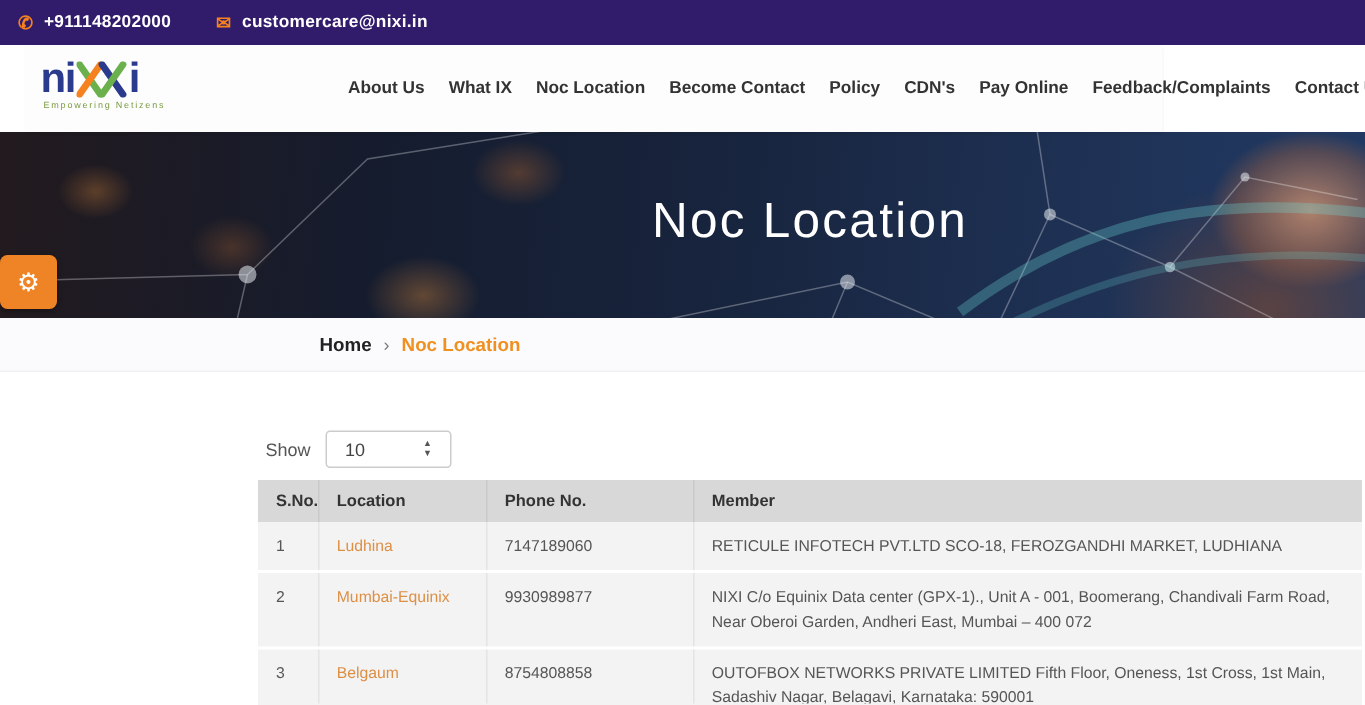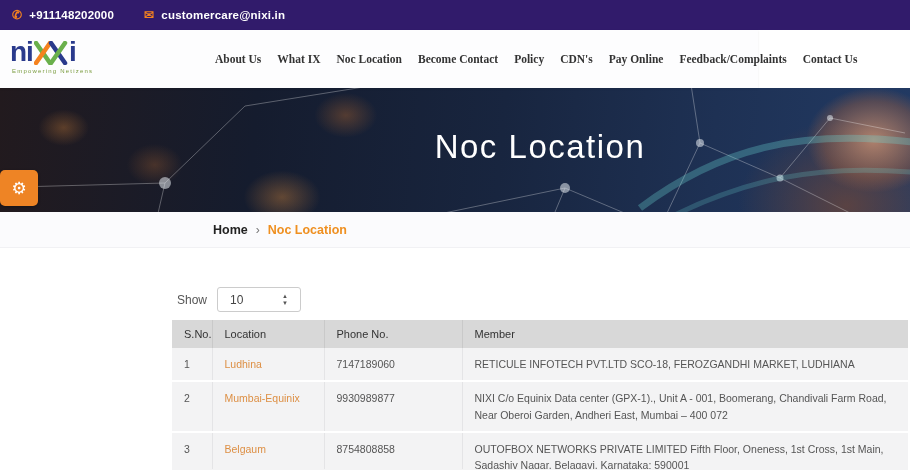--- a/index.html
+++ b/index.html
@@ -15,30 +15,30 @@
     position:absolute; top:0; left:0; width:910px; height:30px;
     background:#311b6b;
     display:flex; align-items:center; padding-left:12px; gap:30px;
   }
   .topbar-item { display:flex; align-items:center; gap:7px; color:#ffffff;
     font-size:11.5px; font-weight:700; text-decoration:none; letter-spacing:.2px; }
   .topbar-icon { color:#f5821f; font-size:12px; line-height:1; }
 
   
   .navbar {
-    position:absolute; top:30px; left:0; width:758px; height:58px;
+    position:absolute; top:30px; left:17px; width:758px; height:58px;
     background:#fdfdfe; z-index:4; box-shadow:0 1px 2px rgba(0,0,0,.08);
   }
   .logo { position:absolute; left:10px; top:8px; cursor:pointer; }
   .logo-row { display:flex; align-items:flex-end; line-height:1; }
   .logo-txt { font-size:28px; font-weight:800; color:#2a3a8c; letter-spacing:-1px; }
   .logo-x { width:34px; height:24px; margin:0 1px 1px 1px; }
   .logo-tagline { font-size:6px; color:#7a9c3f; letter-spacing:1.2px; margin-top:2px; padding-left:2px; }
   .nav-menu { position:absolute; left:215px; top:0; height:58px; display:flex; align-items:center; gap:16px; }
-  .nav-item { font-size:11.5px; font-weight:700; color:#333333; text-decoration:none; white-space:nowrap; cursor:pointer;font-family:Liberation Serif, serif; }
+  .nav-item { font-size:11.5px; font-weight:700; color:#333333; text-decoration:none; white-space:nowrap; cursor:pointer; }
 
   
   .hero {
     position:absolute; top:88px; left:0; width:910px; height:124px; overflow:hidden;
     background:
       radial-gradient(90px 70px at 96% 42%, rgba(198,142,112,.85), rgba(150,95,70,.45) 55%, rgba(0,0,0,0) 75%),
       radial-gradient(150px 120px at 93% 95%, rgba(120,72,52,.65), rgba(0,0,0,0) 72%),
       radial-gradient(45px 32px at 38% 22%, rgba(225,125,45,.30), rgba(0,0,0,0) 70%),
       radial-gradient(36px 26px at 7% 32%, rgba(235,145,60,.30), rgba(0,0,0,0) 70%),
       radial-gradient(55px 38px at 31% 88%, rgba(240,150,60,.35), rgba(0,0,0,0) 70%),
@@ -79,21 +79,21 @@
     display:flex; align-items:center; justify-content:space-between; padding:0 12px;
     font-size:12px; color:#444444; cursor:pointer;
   }
   .spinner { display:flex; flex-direction:column; align-items:center; color:#555555;
     font-size:6px; line-height:1.1; }
 
   
   .noc-table { position:absolute; left:172px; top:320px; width:736px;
     border-collapse:collapse; table-layout:fixed; }
   .noc-table th {
-    background:#d8d8d8; color:#333333; font-size:11px; font-weight:400; text-align:left;
+    background:#d8d8d8; color:#333333; font-size:11px; font-weight:700; text-align:left;
     padding:8px 12px; border-right:1px solid #c9c9c9;margin-left:44px;
   }
   .noc-table td {
     background:#f3f3f4; color:#555555; font-size:10.5px; line-height:1.55;
     padding:8px 12px; border-right:1px solid #e4e4e6; border-bottom:2px solid #ffffff;
     vertical-align:top; word-wrap:break-word;
   }
   .noc-table th:last-child, .noc-table td:last-child { border-right:none; }
   .col-sno { width:40px; } .col-loc { width:112px; } .col-phone { width:138px; }
   .loc-link { color:#dd8f44; text-decoration:none; cursor:pointer; }

